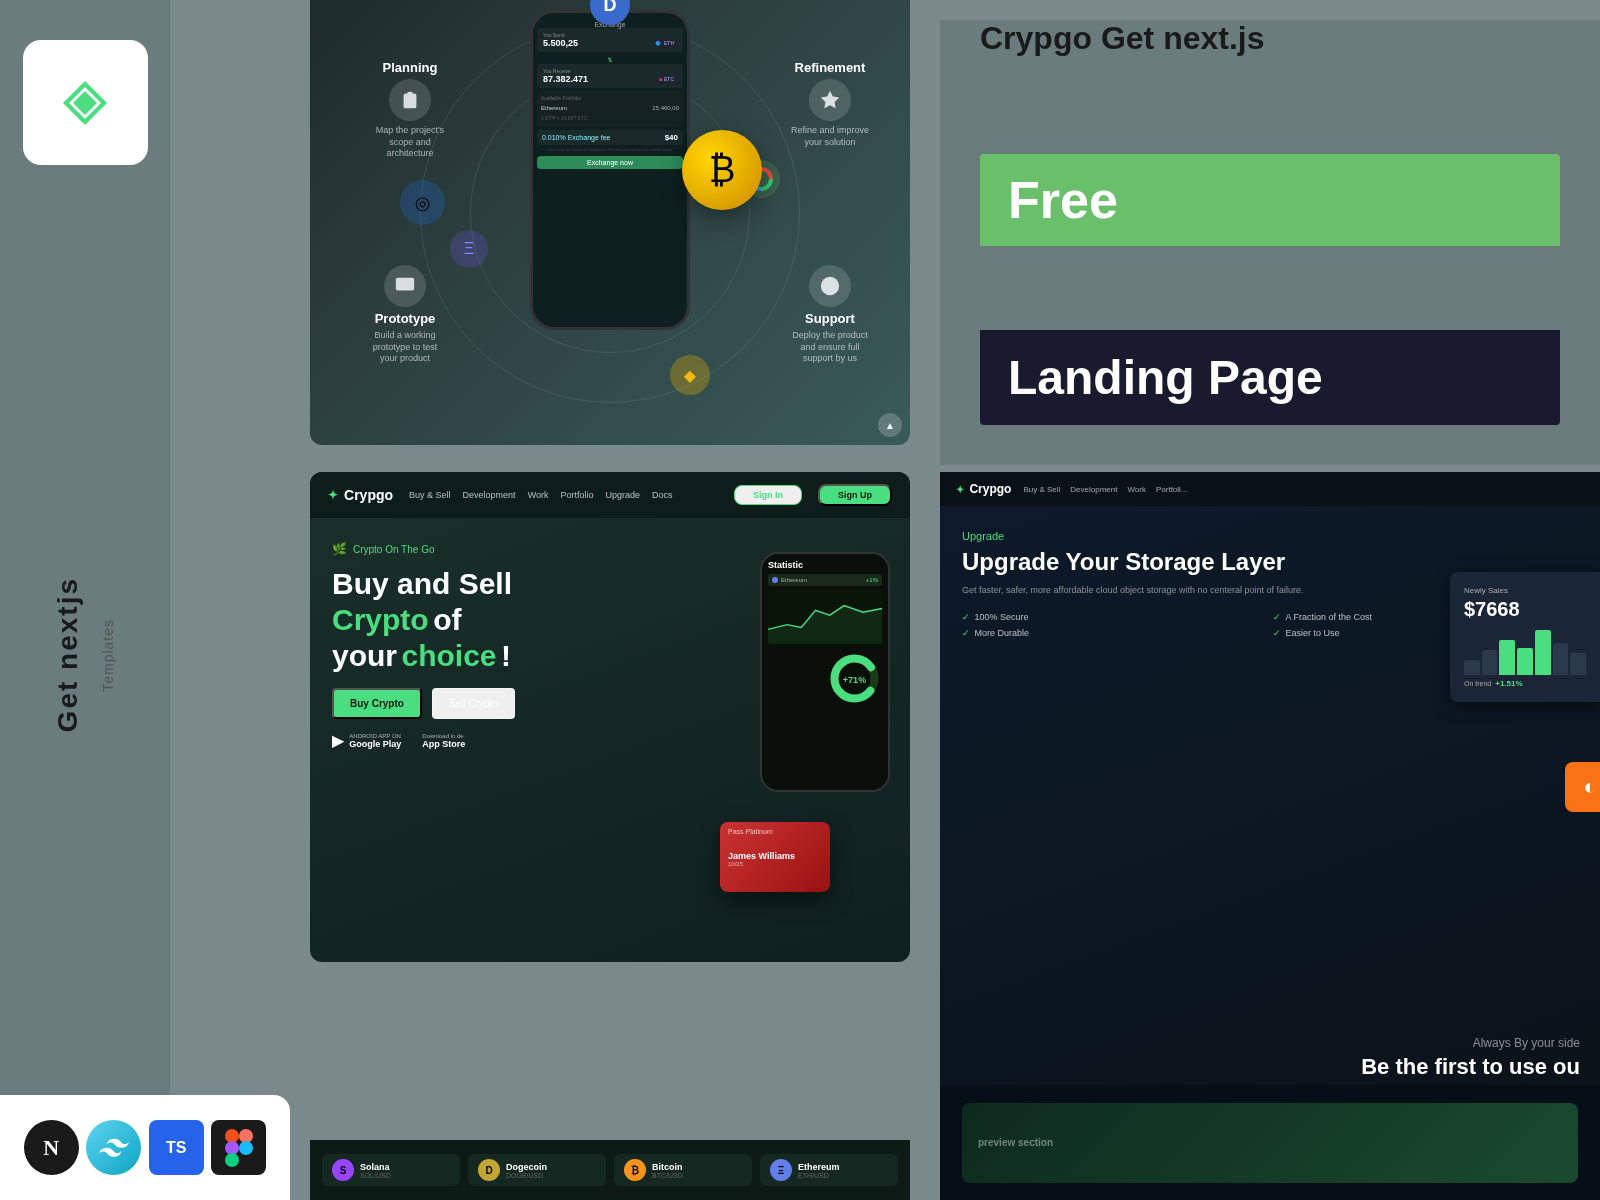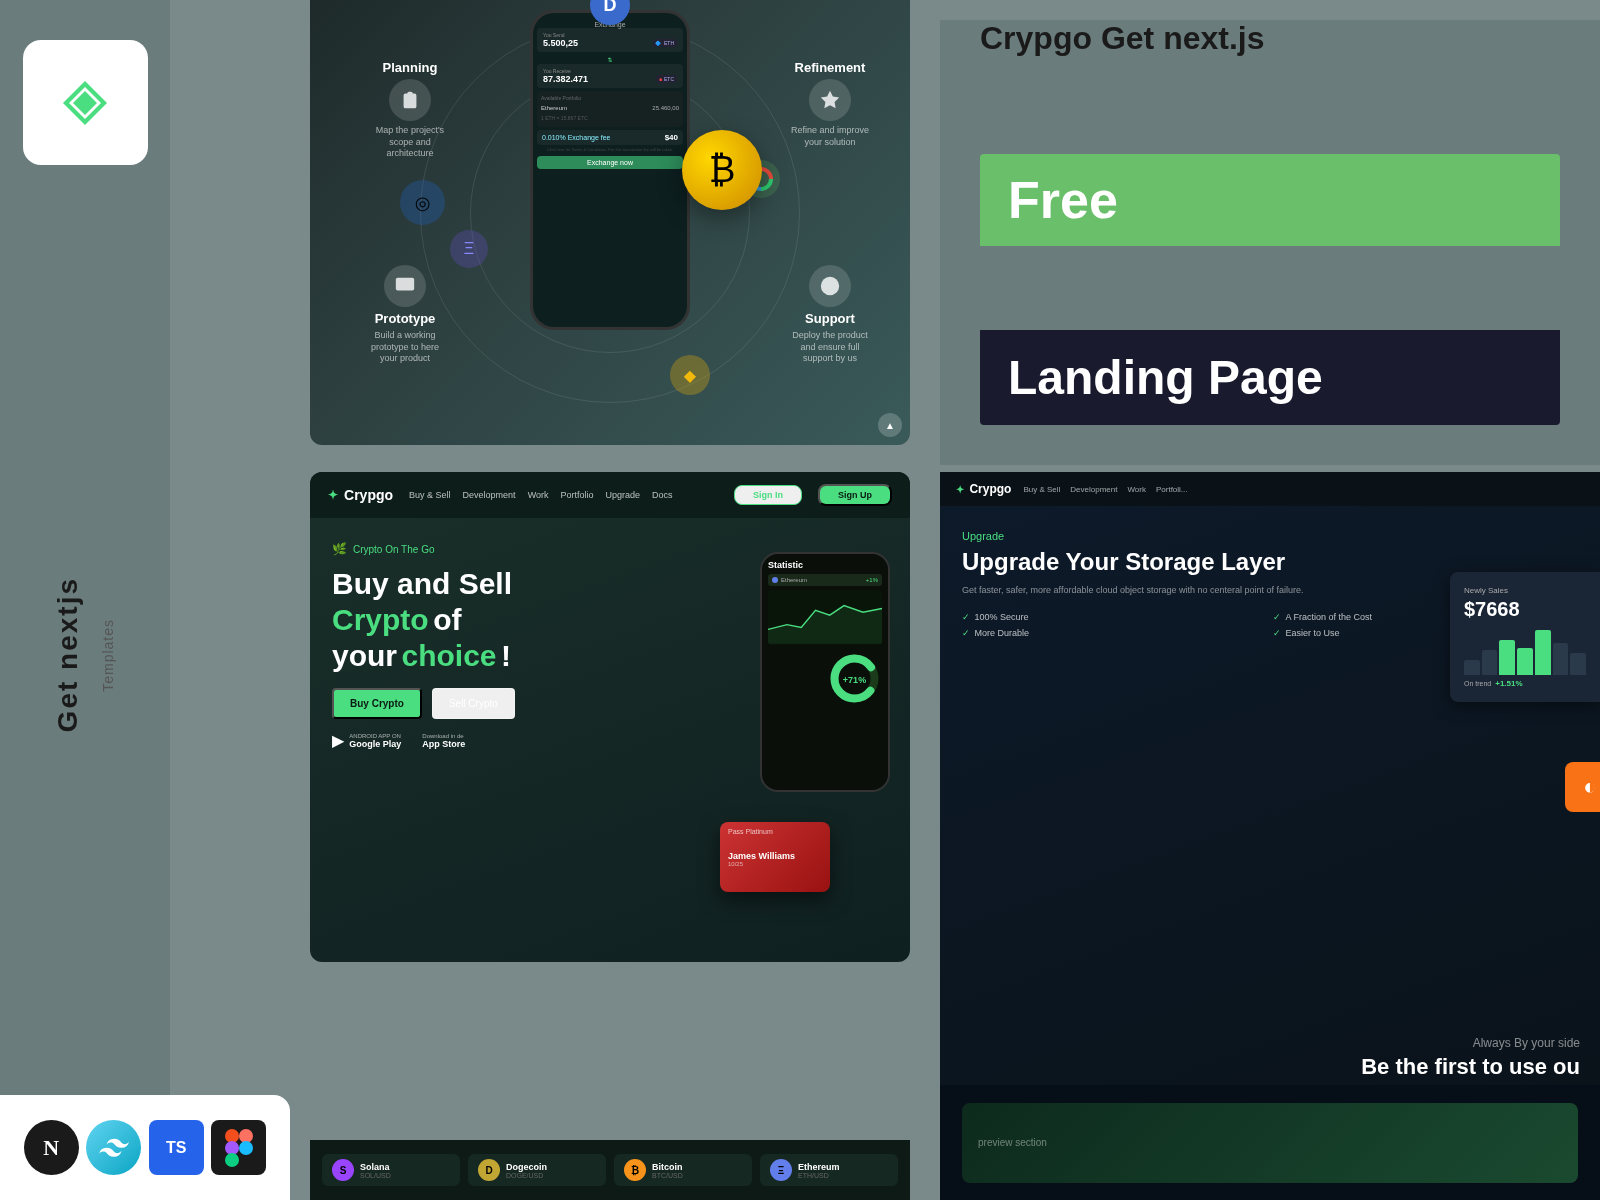--- a/index.html
+++ b/index.html
@@ -621,21 +621,21 @@
     </div>
 
     <div class="orbit-item" style="bottom:80px;left:55px;">
       <div class="orbit-circle">
         <svg width="22" height="22" viewBox="0 0 24 24" fill="white" opacity="0.8">
             <rect x="2" y="3" width="20" height="14" rx="2"></rect>
             <path d="M8 21h8M12 17v4"></path>
           </svg>
       </div>
       <span class="orbit-label">Prototype</span>
-      <span class="orbit-sublabel">Build a working prototype to here your product</span>
+      <span class="orbit-sublabel">Build a working prototype to test your product</span>
     </div>
 
     <div class="orbit-item" style="bottom:80px;right:40px;">
       <div class="orbit-circle">
         <svg width="22" height="22" viewBox="0 0 24 24" fill="white" opacity="0.8">
             <circle cx="12" cy="12" r="10"></circle>
             <path d="M9.09 9a3 3 0 015.83 1c0 2-3 3-3 3M12 17h.01"></path>
           </svg>
       </div>
       <span class="orbit-label">Support</span>
@@ -913,18 +913,18 @@
 
     <div style="position:absolute;bottom:120px;right:20px;text-align:right;">
       <div style="font-size:12px;color:rgba(255,255,255,0.5);">Always By your side</div>
       <div style="font-size:22px;font-weight:800;color:white;margin-top:4px;">
         <span>Be the first to use ou</span>
       </div>
     </div>
 
     <div style="position:absolute;bottom:0;left:0;right:0;height:115px;background:#060e18;display:flex;align-items:center;padding:12px 22px;">
       <div style="width:100%;height:80px;background:linear-gradient(135deg,#0d2a1d,#1a4a30);border-radius:8px;overflow:hidden;position:relative;display:flex;align-items:center;padding:0 16px;">
-        <div style="font-size:10px;color:rgba(255,255,255,0.4);">preview section</div>
+        <div style="font-size:10px;color:rgba(255,255,255,0.4);font-weight:bold;">preview section</div>
       </div>
     </div>
   </div>
 
 </div>
 
 </body></html>

